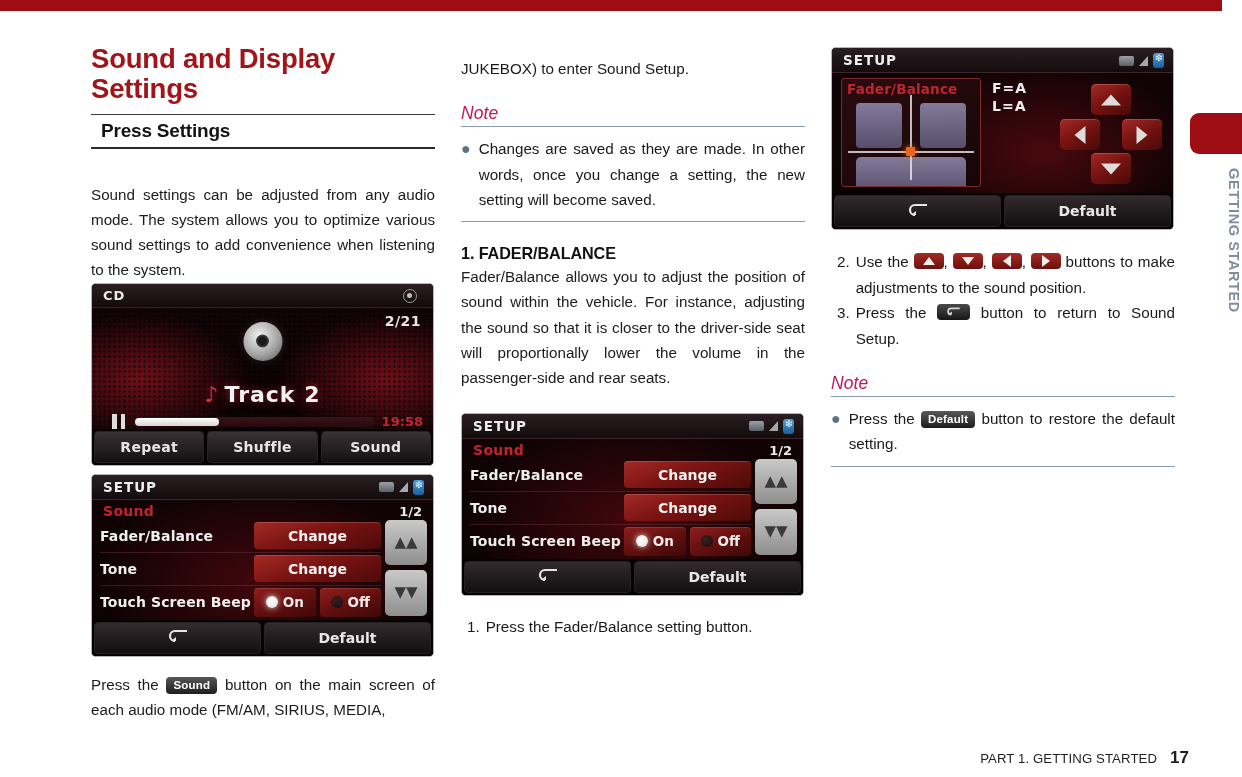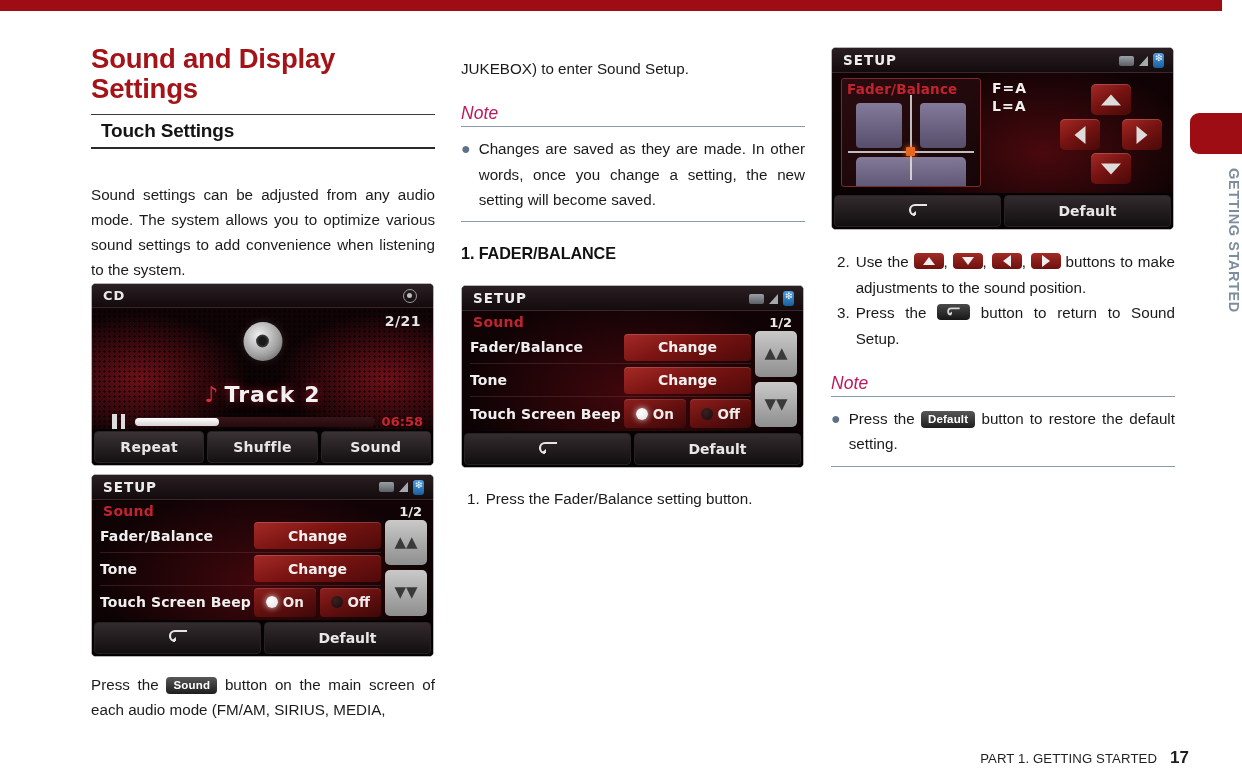--- a/index.html
+++ b/index.html
@@ -461,41 +461,41 @@
   <div class="sidetab-label">GETTING STARTED</div>
 </div>
 
 <div class="page">
 
   <div class="col col1">
 
     <div class="chapter-title">Sound and Display Settings</div>
 
     <div class="rule-top"></div>
-    <div class="section-title">Touch Settings</div>
+    <div class="section-title">Press Settings</div>
     <div class="rule-bottom"></div>
 
     <p class="body-text first">Sound settings can be adjusted from any audio mode. The system allows you to optimize various sound settings to add convenience when listening to the system.</p>
 
     <div class="shot" style="">
       <div class="cd-bg"></div>
       <div class="cd-dots"></div>
       <div class="cd-topbar"></div>
       <div class="cd-label">CD</div>
       <div class="cd-topicon"></div>
       <div class="cd-track-count">2/21</div>
       <div class="cd-disc"></div>
       <div class="cd-title">
         <span class="cd-note">♪</span><span>Track  2</span>
       </div>
       <div class="cd-pause"></div>
       <div class="cd-progress">
         <div class="cd-progress-fill"></div>
       </div>
-      <div class="cd-time">06:58</div>
+      <div class="cd-time">19:58</div>
       <div class="cd-btnbar">
         <div class="cd-btn">Repeat</div>
         <div class="cd-btn">Shuffle</div>
         <div class="cd-btn">Sound</div>
       </div>
     </div>
 
     <div class="shot" style="margin-top:8px;">
       <div class="su-bg"></div>
       <div class="su-head"></div>
@@ -559,20 +559,21 @@
       <div class="note-rule"></div>
       <div class="note-body">
         <span class="note-bullet">●</span>
         <span class="note-text">Changes are saved as they are made. In other words, once you change a setting, the new setting will become saved.</span>
       </div>
       <div class="note-rule"></div>
     </div>
 
     <div style="margin-top:22px;">
       <div class="subhead">1. FADER/BALANCE</div>
+      <p class="body-text">Fader/Balance allows you to adjust the position of sound within the vehicle. For instance, adjusting the sound so that it is closer to the driver-side seat will proportionally lower the volume in the passenger-side and rear seats.</p>
     </div>
 
     <div class="shot" style="margin-top:22px;">
       <div class="su-bg"></div>
       <div class="su-head"></div>
       <div class="su-head-title">SETUP</div>
       <div class="su-icons">
         <span class="su-ic-card"></span>
         <span class="su-ic-sig"></span>
         <span class="su-ic-bt"></span>

